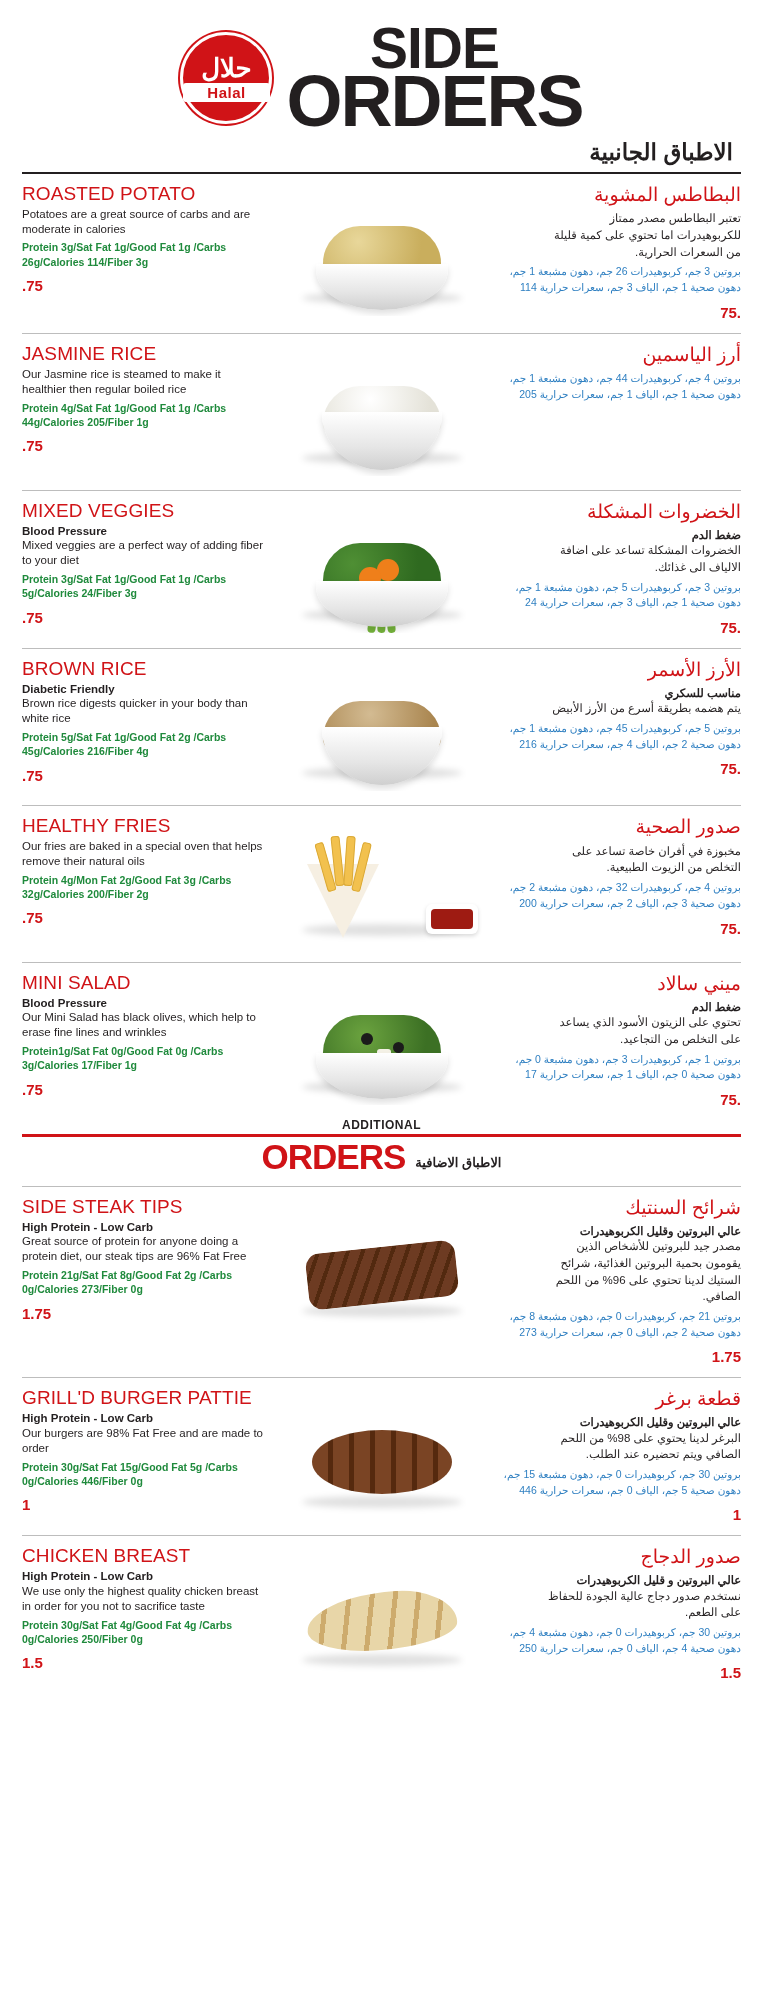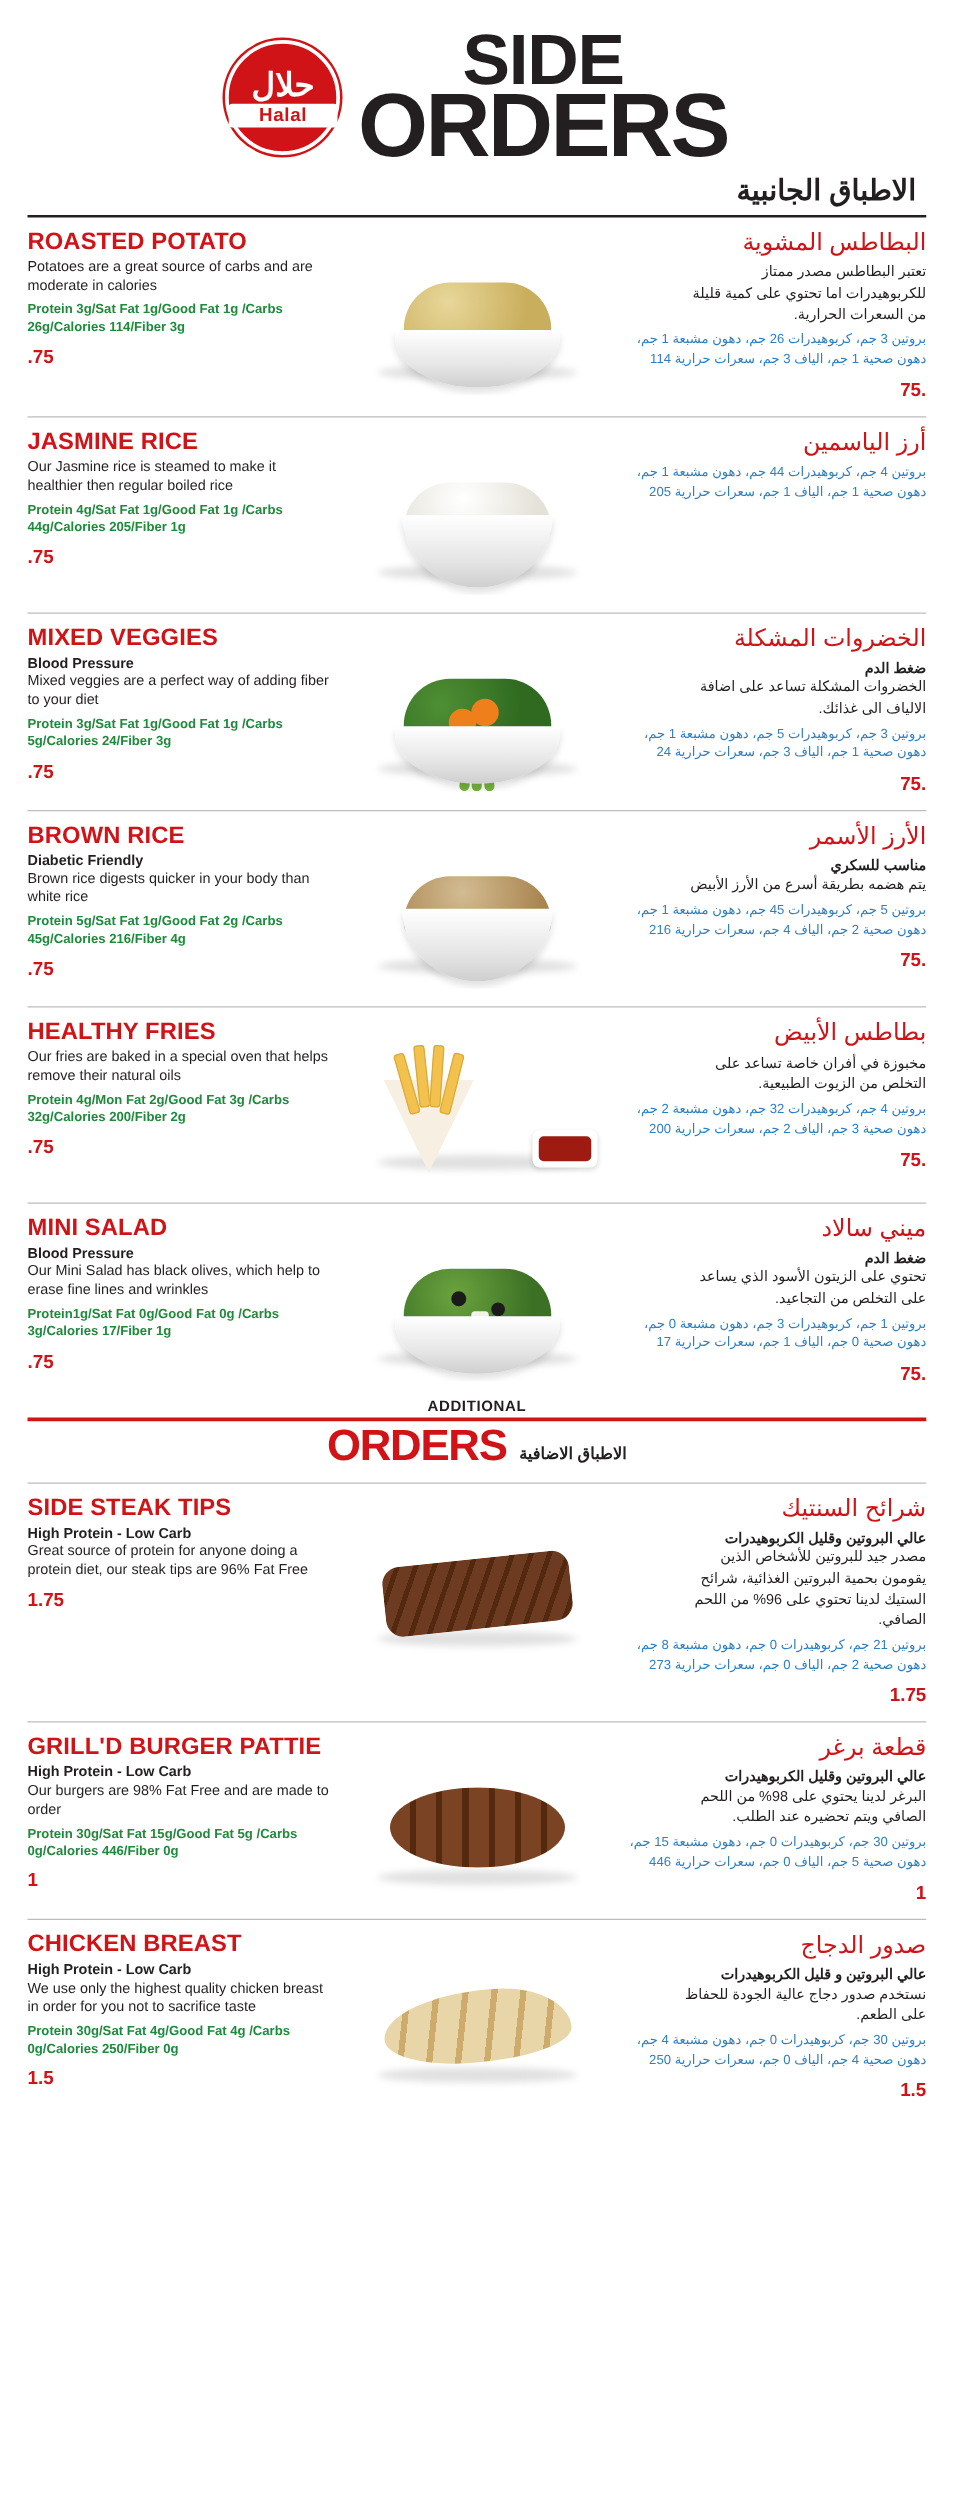--- a/index.html
+++ b/index.html
@@ -59,21 +59,21 @@
     grid-template-columns: 1fr 225px 1fr;
     align-items: start;
     padding: 10px 22px 6px 22px;
     min-height: 150px;
     position: relative;
   }
   .col-en { padding-right: 6px; }
   .col-ar { padding-left: 6px; direction: rtl; text-align: right; }
 
   .name-en {
-    font-size: 19px; font-weight: bold; color: #d01317;
+    font-size: 19px; font-weight: normal; color: #d01317;
     letter-spacing: .1px; margin-bottom: 3px; line-height: 1.05;
   }
   .name-ar {
     font-size: 19px; font-weight: normal; color: #d01317;
     margin-bottom: 4px; line-height: 1.2;
   }
   .tagline {
     font-size: 11.5px; font-weight: bold; color: #231f20; line-height: 1.25;
   }
   .desc-en {
@@ -296,21 +296,21 @@
     <div class="photo">
       <div class="shadow"></div>
       <div class="fries-cone"></div>
       <div class="fry" style="left:52px; bottom:56px; transform:rotate(-16deg);"></div>
       <div class="fry" style="left:64px; bottom:62px; transform:rotate(-6deg);"></div>
       <div class="fry" style="left:76px; bottom:62px; transform:rotate(4deg);"></div>
       <div class="fry" style="left:88px; bottom:56px; transform:rotate(14deg);"></div>
       <div class="dip"></div>
     </div>
     <div class="col-ar">
-      <div class="name-ar">بطاطس الأبيض</div>
+      <div class="name-ar">صدور الصحية</div>
       <div class="desc-ar">مخبوزة في أفران خاصة تساعد على التخلص من الزيوت الطبيعية.</div>
       <div class="nutri ar">بروتين 4 جم، كربوهيدرات 32 جم، دهون مشبعة 2 جم، دهون صحية 3 جم، الياف 2 جم، سعرات حرارية 200</div>
       <div class="price right">.75</div>
     </div>
   </div>
   <div class="rule thin"></div>
 
   <div class="item">
     <div class="col-en">
       <div class="name-en">MINI SALAD</div>
@@ -344,20 +344,21 @@
       <span class="addl-ar">الاطباق الاضافية</span>
     </div>
   </div>
   <div class="rule thin"></div>
 
   <div class="item">
     <div class="col-en">
       <div class="name-en">SIDE STEAK TIPS</div>
       <div class="tagline">High Protein - Low Carb</div>
       <div class="desc-en">Great source of protein for anyone doing a protein diet, our steak tips are 96% Fat Free</div>
+      <div class="nutri">Protein 21g/Sat Fat 8g/Good Fat 2g /Carbs 0g/Calories 273/Fiber 0g</div>
       <div class="price left">1.75</div>
     </div>
     <div class="photo">
       <div class="shadow"></div>
       <div class="steak"></div>
     </div>
     <div class="col-ar">
       <div class="name-ar">شرائح السنتيك</div>
       <div class="tagline">عالي البروتين وقليل الكربوهيدرات</div>
       <div class="desc-ar">مصدر جيد للبروتين للأشخاص الذين يقومون بحمية البروتين الغذائية، شرائح الستيك لدينا تحتوي على 96% من اللحم الصافي.</div>

